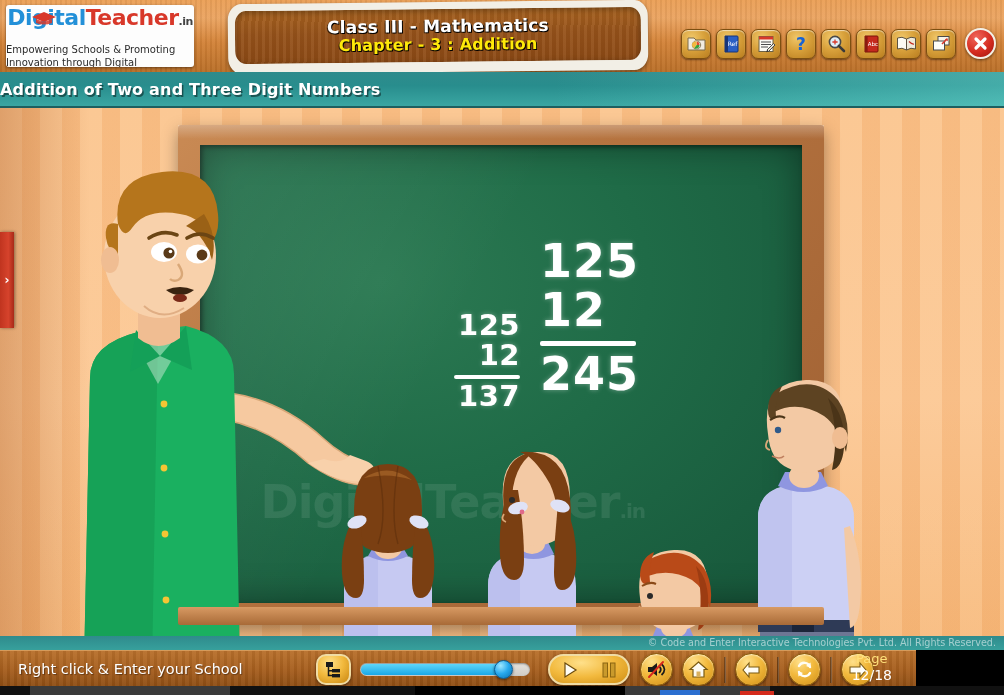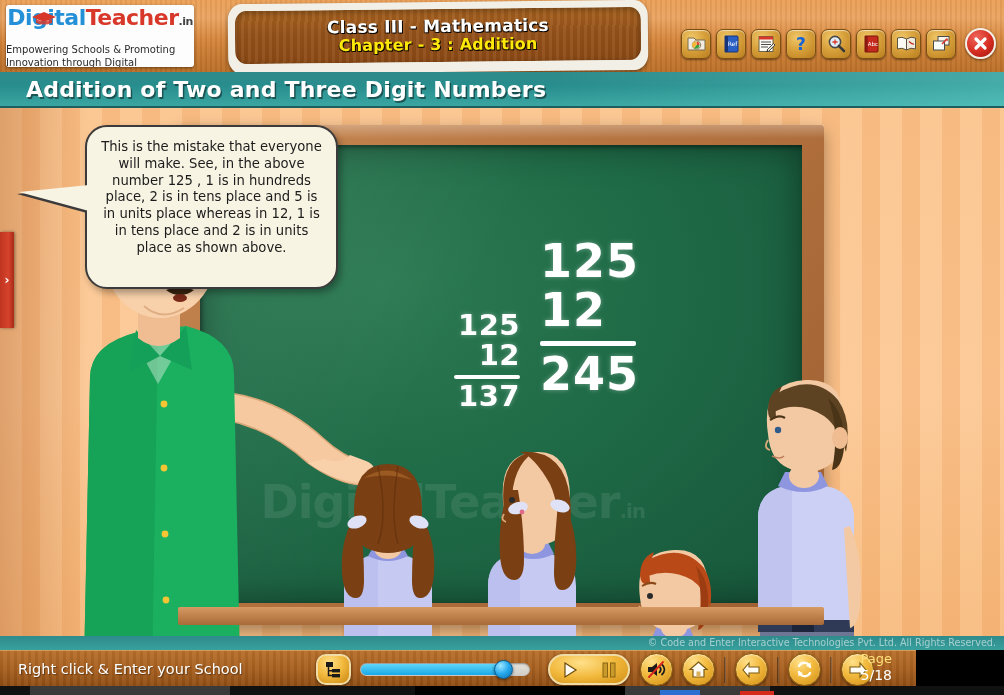--- a/index.html
+++ b/index.html
@@ -112,21 +112,21 @@
     background: linear-gradient(180deg, #2f8b8c 0%, #288d8d 40%, #3aa6a2 100%);
     border-bottom: 2px solid #1d5f60;
     display: flex; align-items: center;
   }
   .lessonbar::after {
     content:""; position:absolute; right:0; top:0; width:45%; height:100%;
     background: linear-gradient(90deg, rgba(255,255,255,0), rgba(120,230,220,.35));
     pointer-events:none;
   }
   .lesson-title {
-    margin-left: 26px; color: #fff; font-weight: bold; font-size: 22px;
+    color: #fff; font-weight: bold; font-size: 16px;
     letter-spacing: .2px; text-shadow: 1.5px 1.5px 0 rgba(0,0,0,.45);
     position: relative; z-index: 2;
   }
 
   
   .stage {
     position: absolute; left: 0; top: 108px; width: 1004px; height: 528px;
     background: linear-gradient(180deg, #fbc288 0%, #fcc58e 55%, #f7b878 100%);
     overflow: hidden;
   }
@@ -544,24 +544,20 @@
       <path d="M38 34 q0 -18 14 -24 q-8 16 -6 32 q-8 4 -8 -8 Z" fill="#5d4322"></path>
       <path d="M98 22 q18 16 16 50 q-2 20 -12 22 q8 -40 -4 -72 Z" fill="#4a3418"></path>
       <ellipse cx="110" cy="62" rx="8" ry="11" fill="#f0bd92"></ellipse>
       <circle cx="48" cy="54" r="3.2" fill="#2f5a8a"></circle>
       <path d="M40 44 q9 -6 15 -2" stroke="#4a3418" stroke-width="2.2" fill="none"></path>
       <path d="M38 64 q-5 8 2 10" stroke="#d9a878" stroke-width="1.8" fill="none"></path>
       <path d="M42 80 q8 4 12 0" stroke="#c08060" stroke-width="1.6" fill="none"></path>
       <path d="M120 150 q14 34 10 78 q-2 22 -10 24 l-6 -100 Z" fill="#f3c9a4"></path>
     </svg>
 
-    <div class="bubble">
-      <div class="bubble-tail"></div>
-      <div class="bubble-text">This is the mistake that everyone will make. See, in the above number 125 , 1 is in hundreds place, 2 is in tens place and 5 is in units place whereas in 12, 1 is in tens place and 2 is in units place as shown above.</div>
-    </div>
 
     <div class="ledge"></div>
   </div>
 
   <div class="side-tab">
     <span>›</span>
   </div>
 
   <div class="copyright-strip">© Code and Enter Interactive Technologies  Pvt. Ltd. All Rights Reserved.</div>
 
@@ -624,21 +620,21 @@
       <div class="divider"></div>
       <div class="rbtn round">
         <svg width="21" height="18" viewBox="0 0 21 18">
           <path d="M13 2 L19 9 L13 16 V12 H3 V6 H13 Z" fill="#fffdf4" stroke="#7a5a12" stroke-width="1.1"></path>
         </svg>
       </div>
     </div>
 
     <div class="page-ind">
       <div class="page-label">Page</div>
-      <div class="page-value">5/18</div>
+      <div class="page-value">12/18</div>
     </div>
   </div>
 
   <div class="taskbar">
     <div class="taskbar-seg" style="left:30px; width:200px;"></div>
     <div class="taskbar-seg" style="left:415px; width:210px; background:#000;"></div>
     <div class="taskbar-seg" style="left:625px; width:145px;"></div>
     <div class="taskbar-seg" style="left:660px; width:40px; background:#2b6fd0; height:5px; top:4px;"></div>
     <div class="taskbar-seg" style="left:740px; width:34px; background:#d42b1c; height:4px; top:5px;"></div>
   </div>

